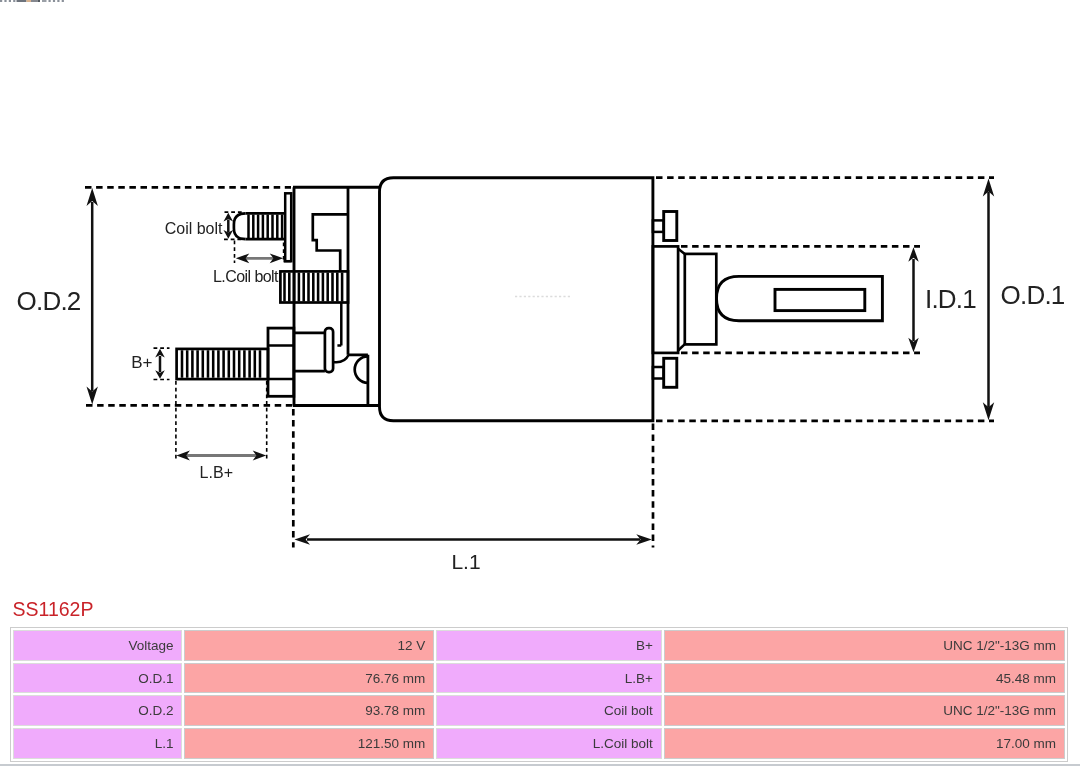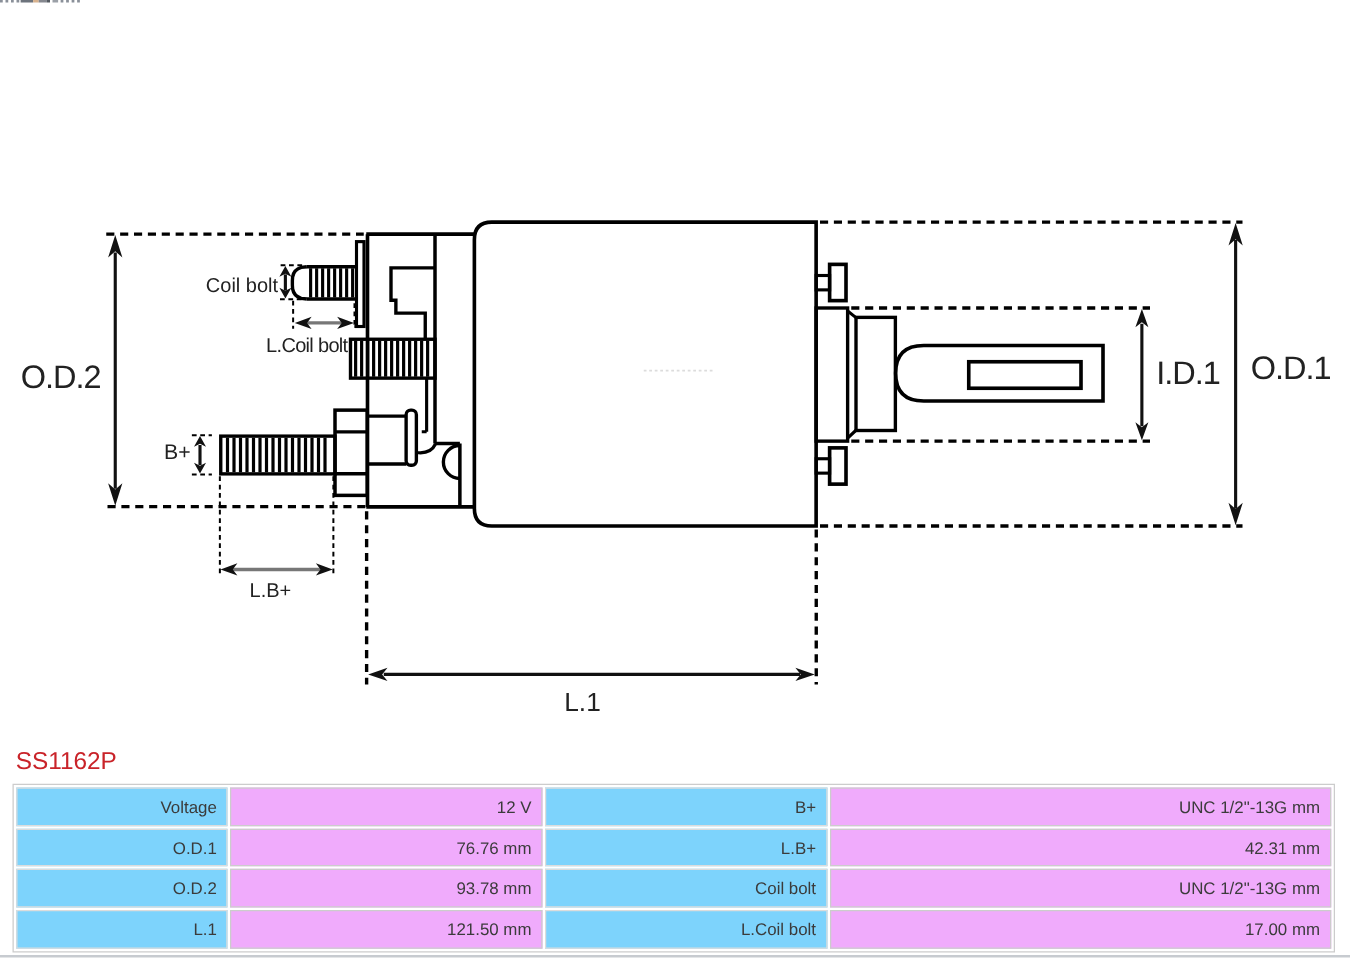--- a/index.html
+++ b/index.html
@@ -1,22 +1,22 @@
 <!DOCTYPE html>
 <html><head>
 <meta charset="utf-8">
 <style>
   html,body{margin:0;padding:0;background:#fff;width:1080px;height:767px;overflow:hidden;}
   body{font-family:"Liberation Sans",sans-serif;position:relative;}
   #diagram{position:absolute;left:0;top:0;}
   #partno{position:absolute;left:12.5px;top:597px;font-size:19.5px;line-height:24px;color:#c92329;}
   #spec{position:absolute;left:10px;top:627px;border-collapse:separate;border-spacing:2px;border:1px solid #ccc;table-layout:fixed;width:1058px;}
   #spec td{height:28.7px;font-size:13.5px;color:#3b3b3b;text-align:right;padding:0 8px 0 0;vertical-align:middle;}
-  #spec td.l{background:#7dd3fc;border:1px solid #dcdcdc;}
-  #spec td.v{background:#f0abfc;border:1px solid #ccc;}
+  #spec td.l{background:#f0abfc;border:1px solid #dcdcdc;}
+  #spec td.v{background:#fca5a5;border:1px solid #ccc;}
 </style>
 </head>
 <body>
 
 <svg id="diagram" width="1080" height="600" viewBox="0 0 1080 600">
 
 <g fill="#8a9099">
 <rect x="0" y="0" width="2.2" height="2"></rect>
       <rect x="4.4" y="0" width="2.2" height="2"></rect>
       <rect x="8.8" y="0" width="2.2" height="2"></rect>
@@ -213,21 +213,21 @@
       <tr>
         <td class="l">Voltage</td>
         <td class="v">12 V</td>
         <td class="l">B+</td>
         <td class="v">UNC 1/2"-13G mm</td>
       </tr>
 <tr>
         <td class="l">O.D.1</td>
         <td class="v">76.76 mm</td>
         <td class="l">L.B+</td>
-        <td class="v">42.31 mm</td>
+        <td class="v">45.48 mm</td>
       </tr>
 <tr>
         <td class="l">O.D.2</td>
         <td class="v">93.78 mm</td>
         <td class="l">Coil bolt</td>
         <td class="v">UNC 1/2"-13G mm</td>
       </tr>
 <tr>
         <td class="l">L.1</td>
         <td class="v">121.50 mm</td>

